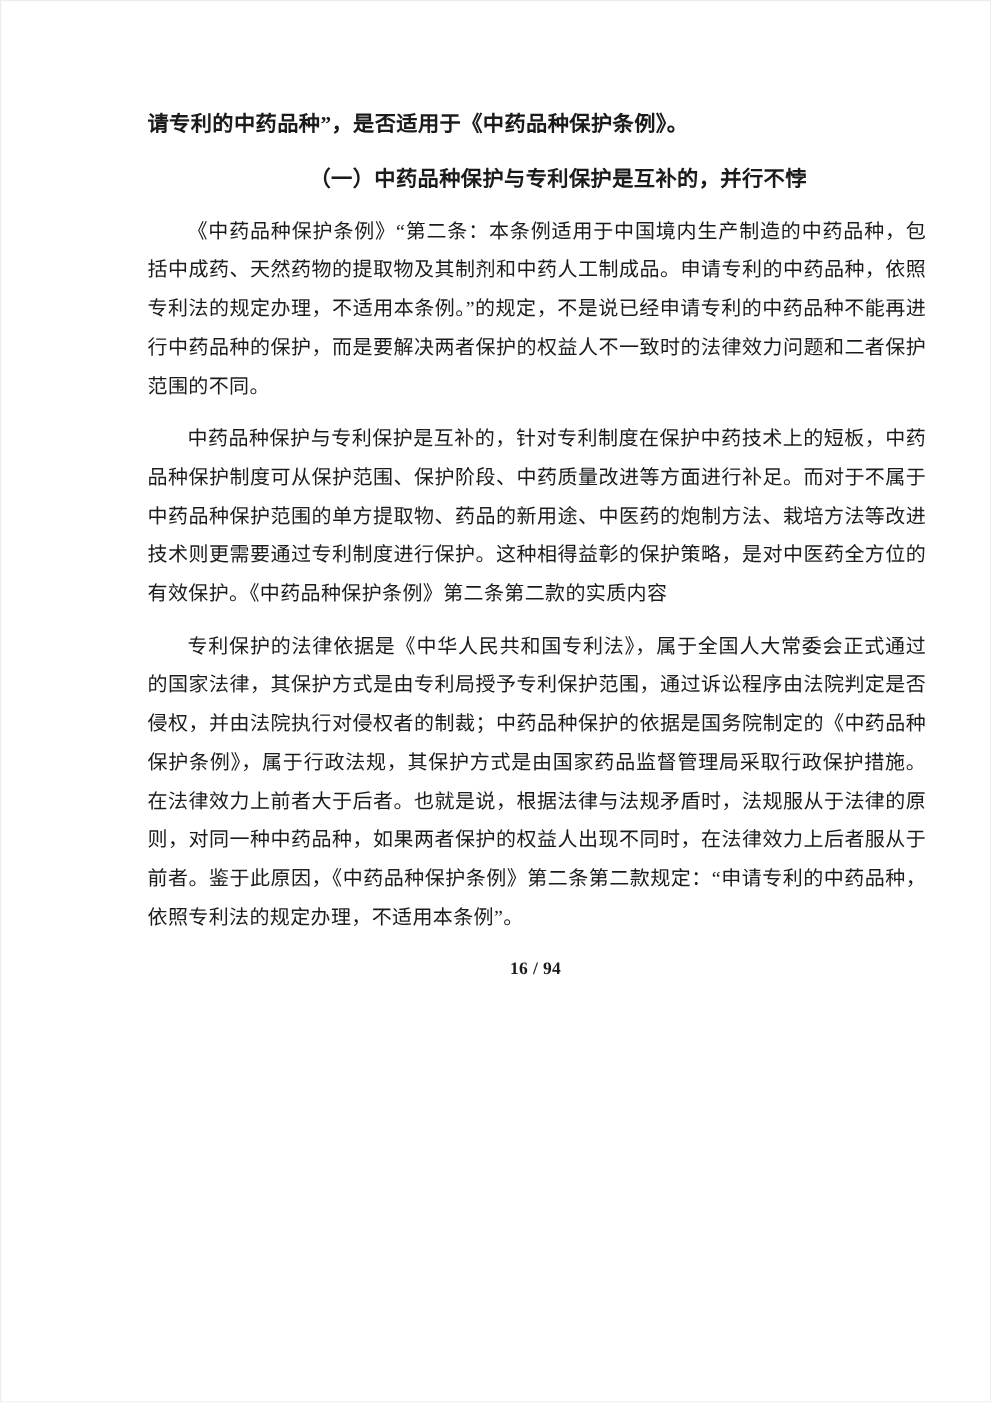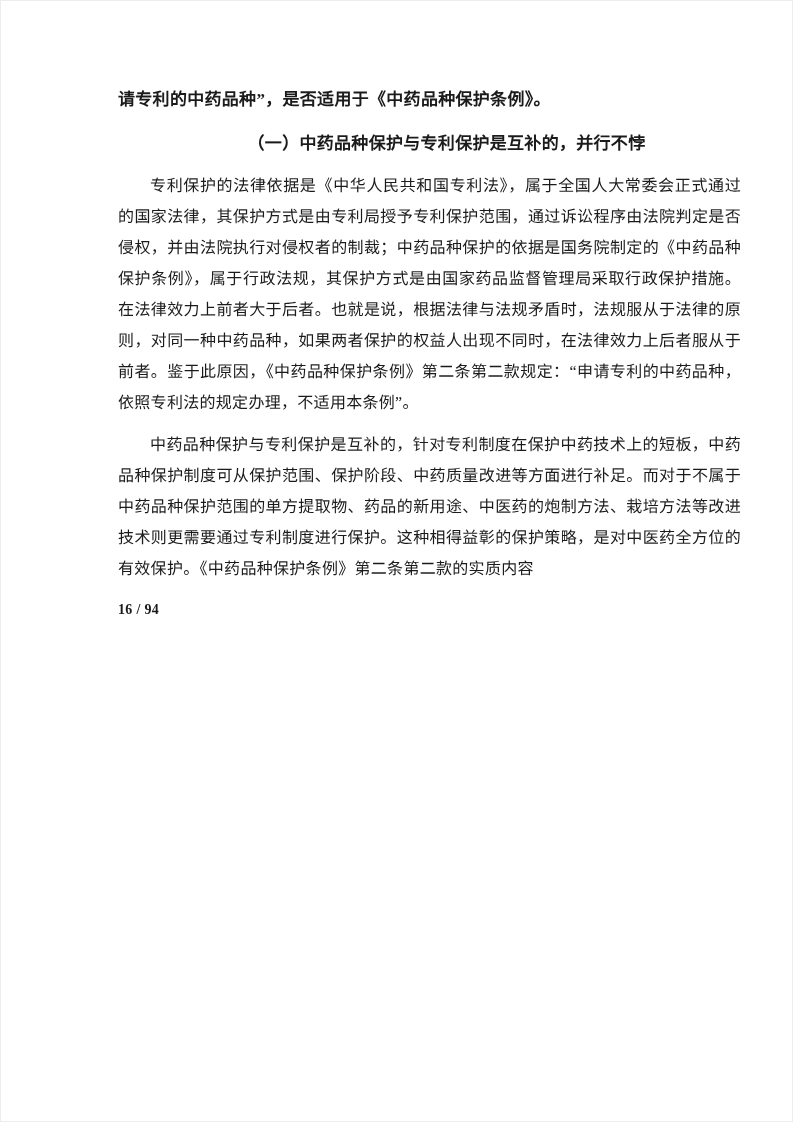--- a/index.html
+++ b/index.html
@@ -37,37 +37,38 @@
     text-indent: 2em;
   }
   .section-heading {
     font-weight: 700;
     font-size: 17px;
     text-indent: 2em;
     margin: 10px 0 11px 0;
     text-align: center;
   }
   .page-footer {
-    text-align: left;
+    text-align: center;
     font-weight: 700;
     font-size: 14px;
     line-height: 20px;
     margin-top: 16px;
     padding-right: 2px;
     text-indent: 0;
   }
 </style>
 </head>
 <body>
 
 <div class="page">
   <div class="heading-cont">请专利的中药品种”，是否适用于《中药品种保护条例》。</div>
 
 
   <div class="section-heading">（一）中药品种保护与专利保护是互补的，并行不悖</div>
 
+  <p>《中药品种保护条例》“第二条：本条例适用于中国境内生产制造的中药品种，包括中成药、天然药物的提取物及其制剂和中药人工制成品。申请专利的中药品种，依照专利法的规定办理，不适用本条例。”的规定，不是说已经申请专利的中药品种不能再进行中药品种的保护，而是要解决两者保护的权益人不一致时的法律效力问题和二者保护范围的不同。</p>
+
+  <p>中药品种保护与专利保护是互补的，针对专利制度在保护中药技术上的短板，中药品种保护制度可从保护范围、保护阶段、中药质量改进等方面进行补足。而对于不属于中药品种保护范围的单方提取物、药品的新用途、中医药的炮制方法、栽培方法等改进技术则更需要通过专利制度进行保护。这种相得益彰的保护策略，是对中医药全方位的有效保护。《中药品种保护条例》第二条第二款的实质内容</p>
 
   <p>专利保护的法律依据是《中华人民共和国专利法》，属于全国人大常委会正式通过的国家法律，其保护方式是由专利局授予专利保护范围，通过诉讼程序由法院判定是否侵权，并由法院执行对侵权者的制裁；中药品种保护的依据是国务院制定的《中药品种保护条例》，属于行政法规，其保护方式是由国家药品监督管理局采取行政保护措施。在法律效力上前者大于后者。也就是说，根据法律与法规矛盾时，法规服从于法律的原则，对同一种中药品种，如果两者保护的权益人出现不同时，在法律效力上后者服从于前者。鉴于此原因，《中药品种保护条例》第二条第二款规定：“申请专利的中药品种，依照专利法的规定办理，不适用本条例”。</p>
-
-  <p>中药品种保护与专利保护是互补的，针对专利制度在保护中药技术上的短板，中药品种保护制度可从保护范围、保护阶段、中药质量改进等方面进行补足。而对于不属于中药品种保护范围的单方提取物、药品的新用途、中医药的炮制方法、栽培方法等改进技术则更需要通过专利制度进行保护。这种相得益彰的保护策略，是对中医药全方位的有效保护。《中药品种保护条例》第二条第二款的实质内容</p>
 
   <div class="page-footer">16 / 94</div>
 </div>
 
 </body></html>

